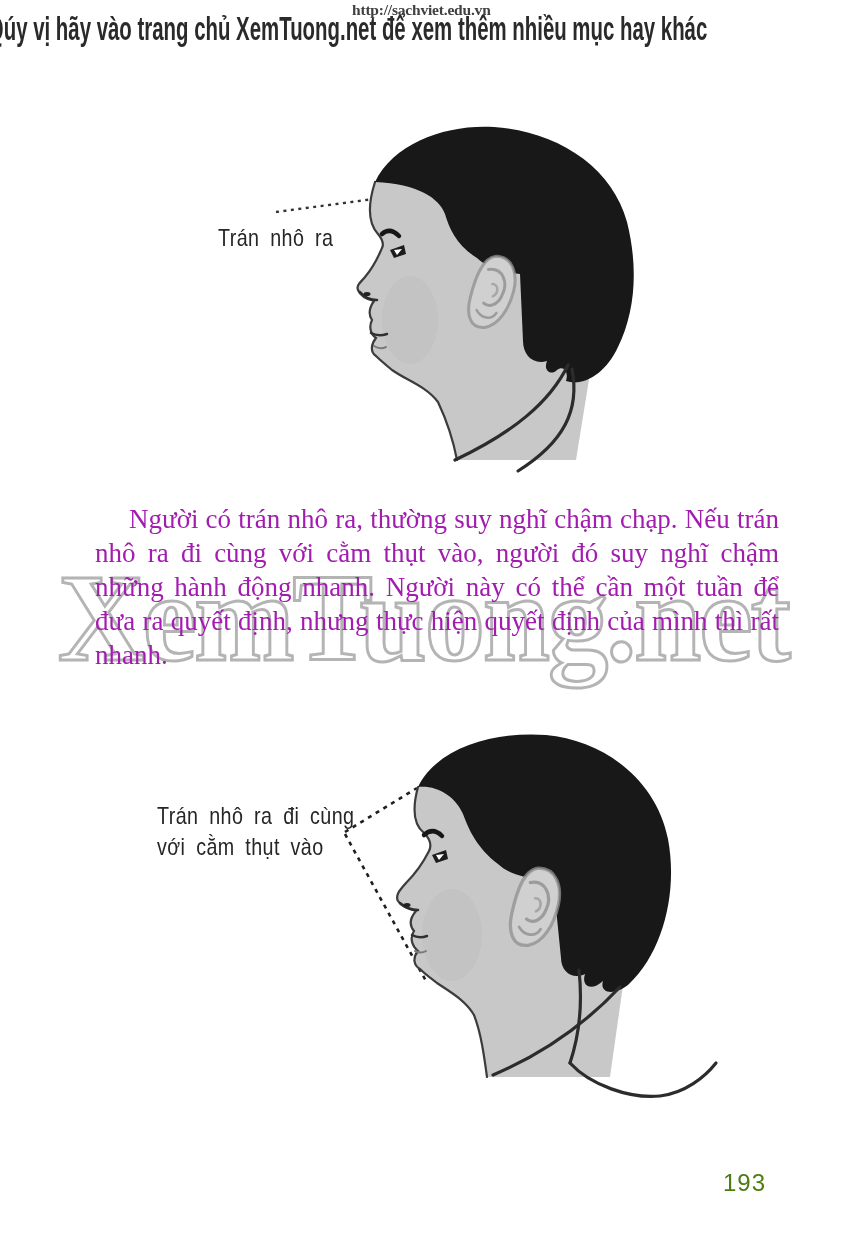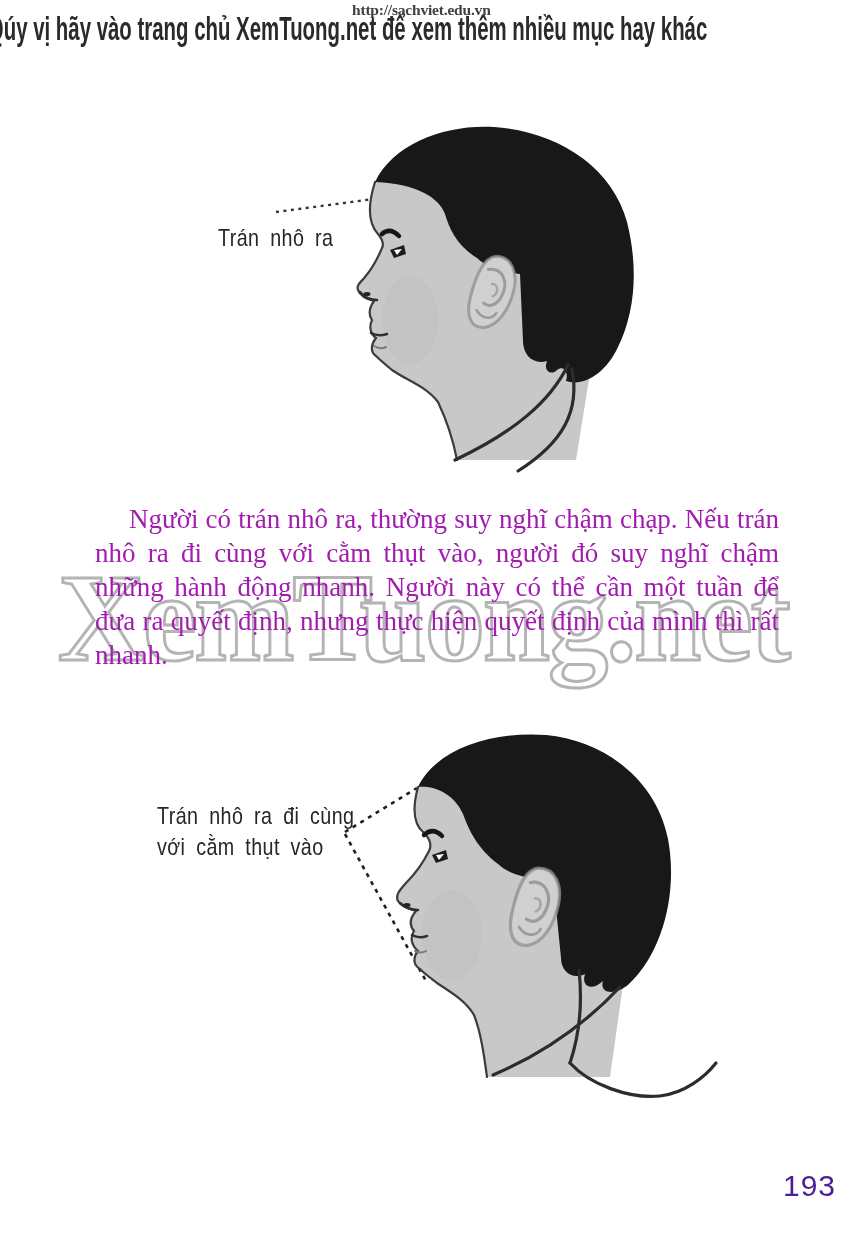--- a/index.html
+++ b/index.html
@@ -41,21 +41,21 @@
     transform:scaleX(0.97);transform-origin:left top;
   }
   .body-par{
     top:502px;left:95px;width:684px;z-index:2;
     font-family:"Liberation Serif","DejaVu Serif",serif;
     font-size:27px;line-height:34px;color:#a21caf;text-align:justify;
     text-indent:34px;
   }
 
   .page-number{
-    top:1169px;left:783px;font-size:30px;color:#4c1d95;letter-spacing:1px;
+    top:1169px;left:723px;font-size:24px;color:#4d7c0f;letter-spacing:1px;
   }
 
   svg{display:block;}
 </style>
 </head>
 <body>
 
 <div id="page">
 
   <div class="abs header-row">

